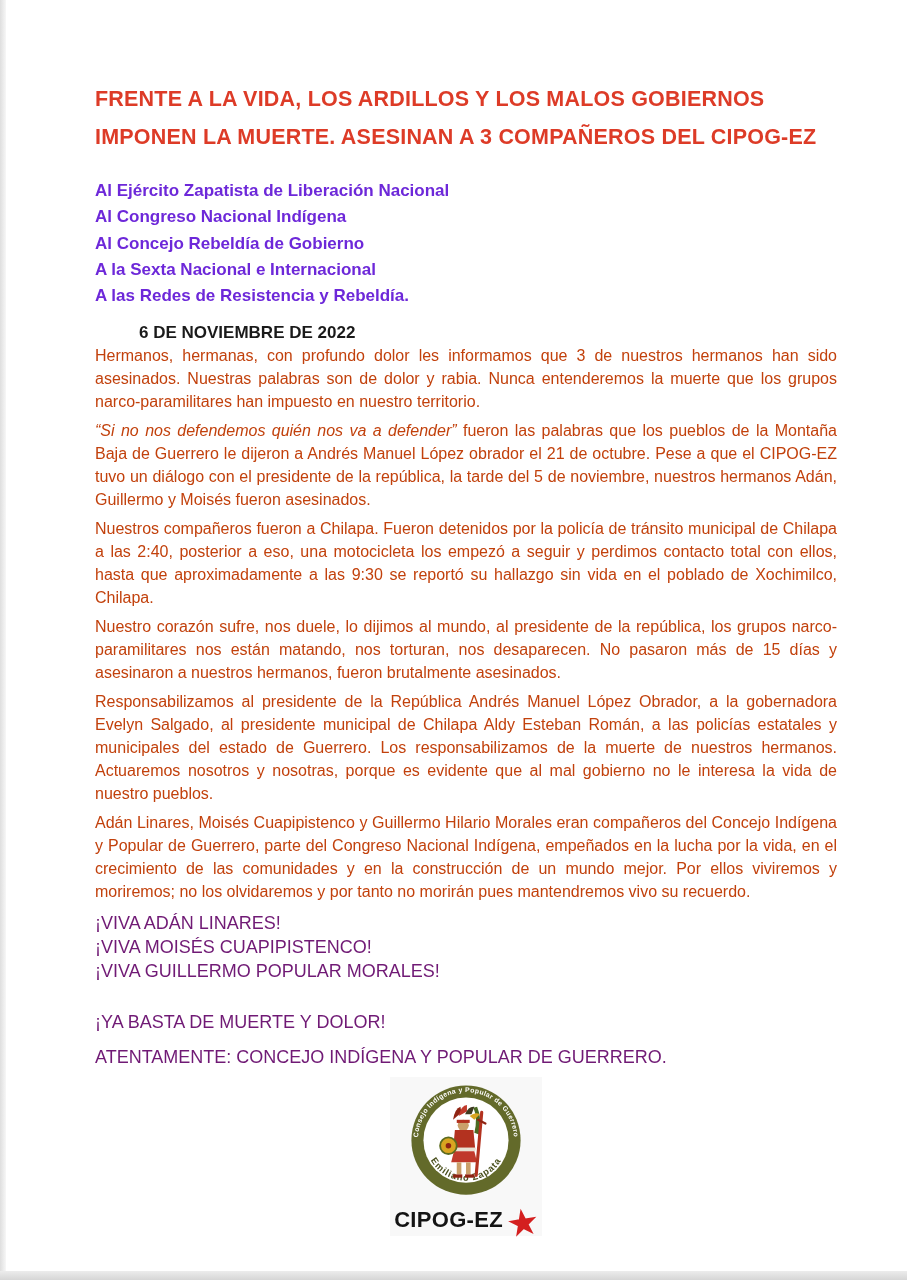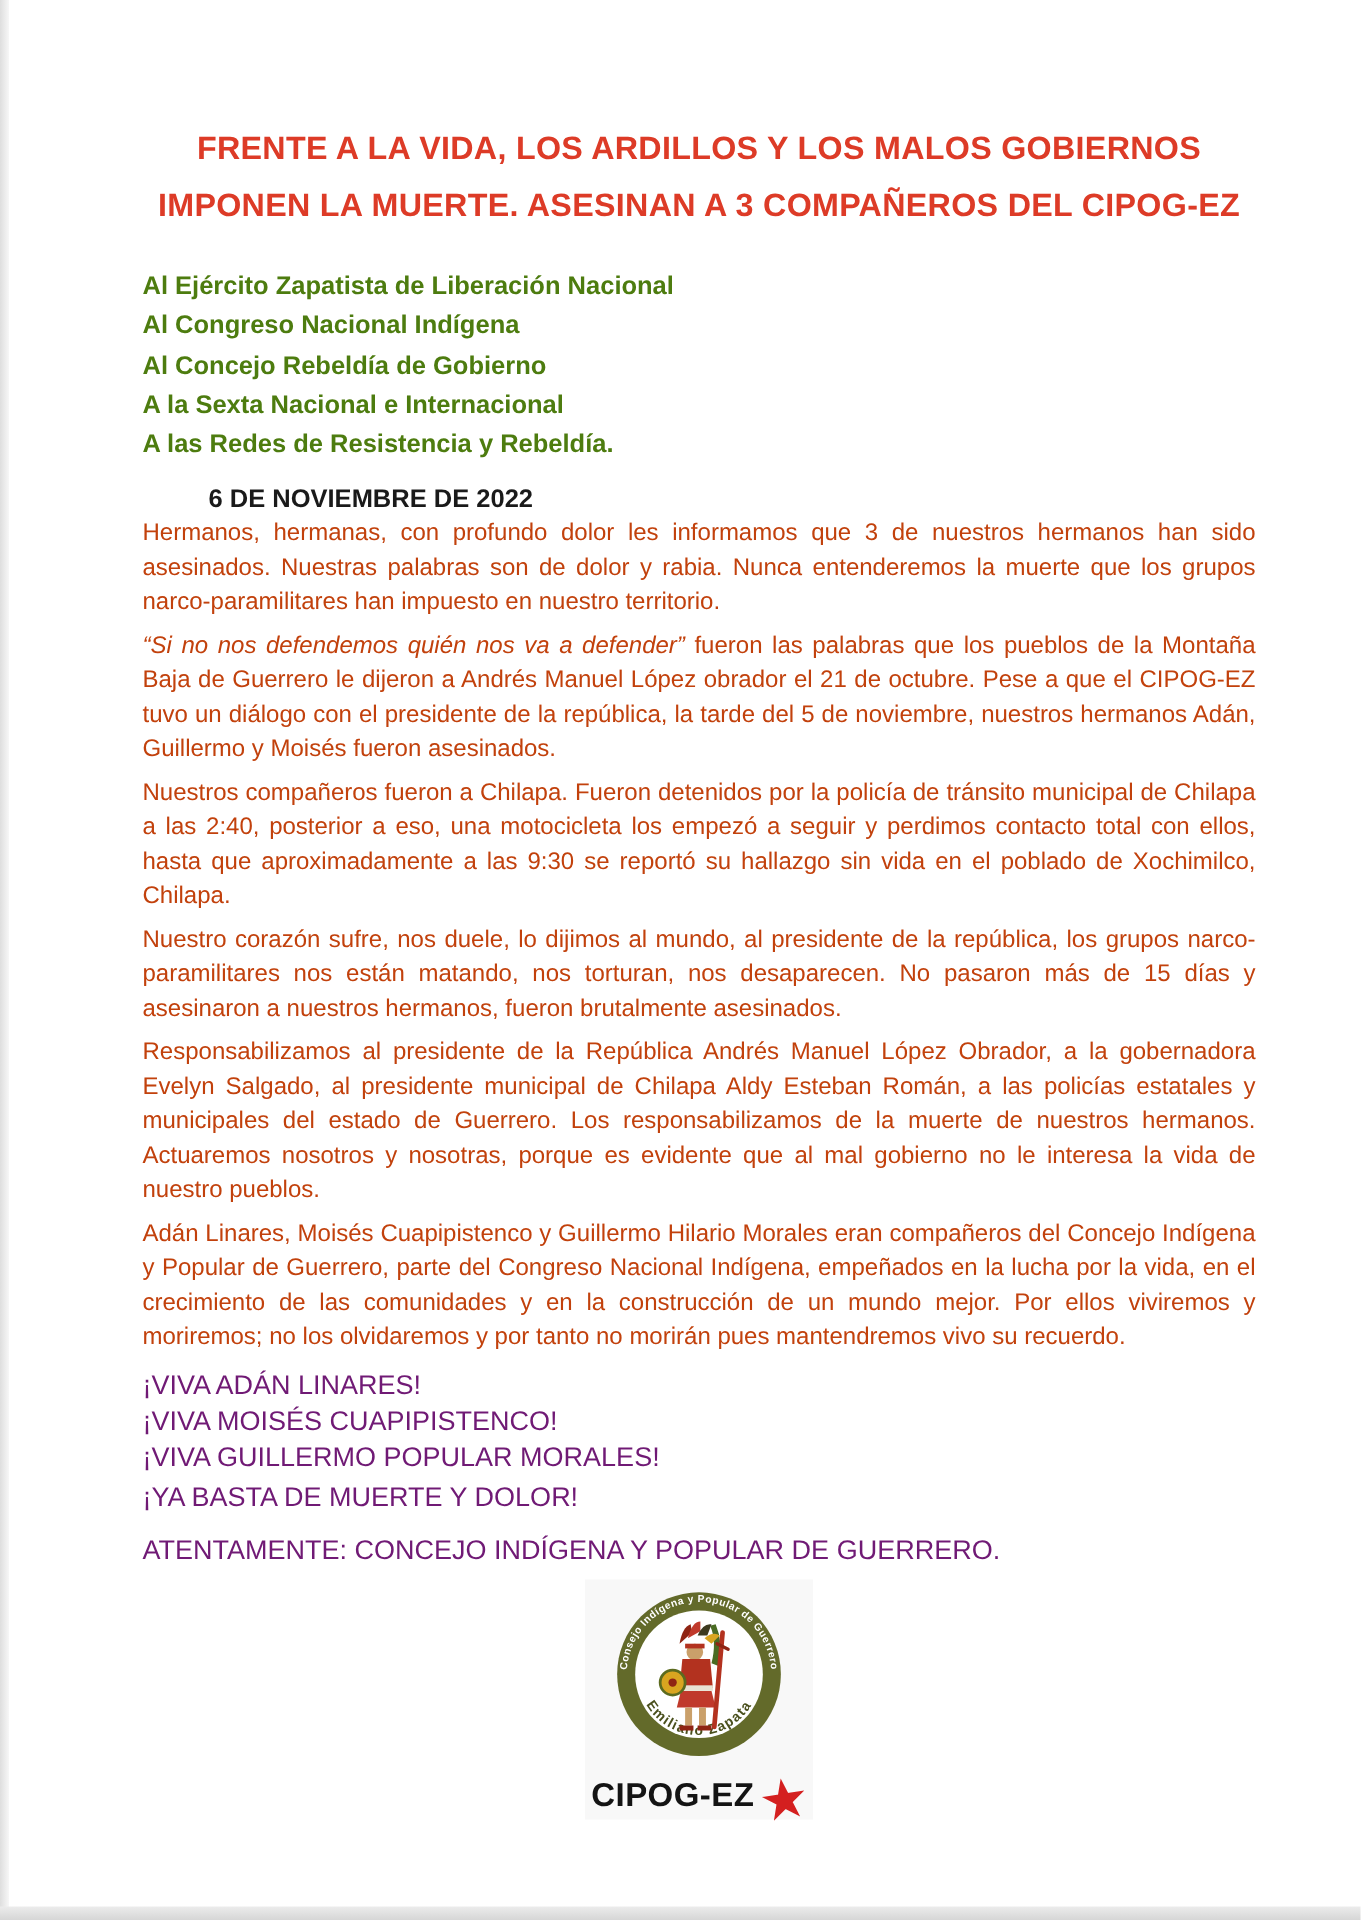--- a/index.html
+++ b/index.html
@@ -16,48 +16,48 @@
   }
   .scan-edge-bottom {
     position:absolute; left:0; bottom:0; width:100%; height:9px;
     background:linear-gradient(to bottom,#ececec,#d6d6d6);
   }
   .content {
     position:absolute; left:95px; top:80px; width:742px;
     color:#383838;
   }
   .title {
-    margin:0; text-align:center;
+    margin:0; 
     color:#dd3b27; font-weight:bold;
     font-size:21.5px; line-height:38px; letter-spacing:.2px;
   }
   .recipients {
     margin-top:22px;
-    font-weight:bold; color:#4d7c0f;
+    font-weight:bold; color:#6d28d9;
     font-size:17px; line-height:26.3px;
   }
   .date-heading {
     margin-top:10px; padding-top:2px;
     font-weight:bold; color:#1a1a1a;
     font-size:17px; line-height:23px;margin-left:44px;
   }
   .body-par {
     margin:6px 0 0 0;
     font-size:16px; line-height:23px;
     text-align:justify;
     color:#c2410c;
   }
   .body-par.first { margin-top:0; }
   .quote-italic { font-style:italic; }
   .slogan-block {
     margin-top:8px; text-align:left;
     font-weight:normal; color:#701a75;
     font-size:18px; line-height:24px;
   }
-  .slogan-basta { margin-top:3px; }
+  .slogan-basta { margin-top:27px; }
   .slogan-atte { margin-top:11px; }
   .logo-wrap {
     margin:8px auto 0; width:152px;
     background:#f8f8f8;
     text-align:center; padding:2px 0 3px;
   }
   .logo-caption {
     display:flex; align-items:flex-end; justify-content:center;
     gap:5px; margin-top:-2px;
     font-size:22px; font-weight:bold; color:#141414; letter-spacing:.3px;

